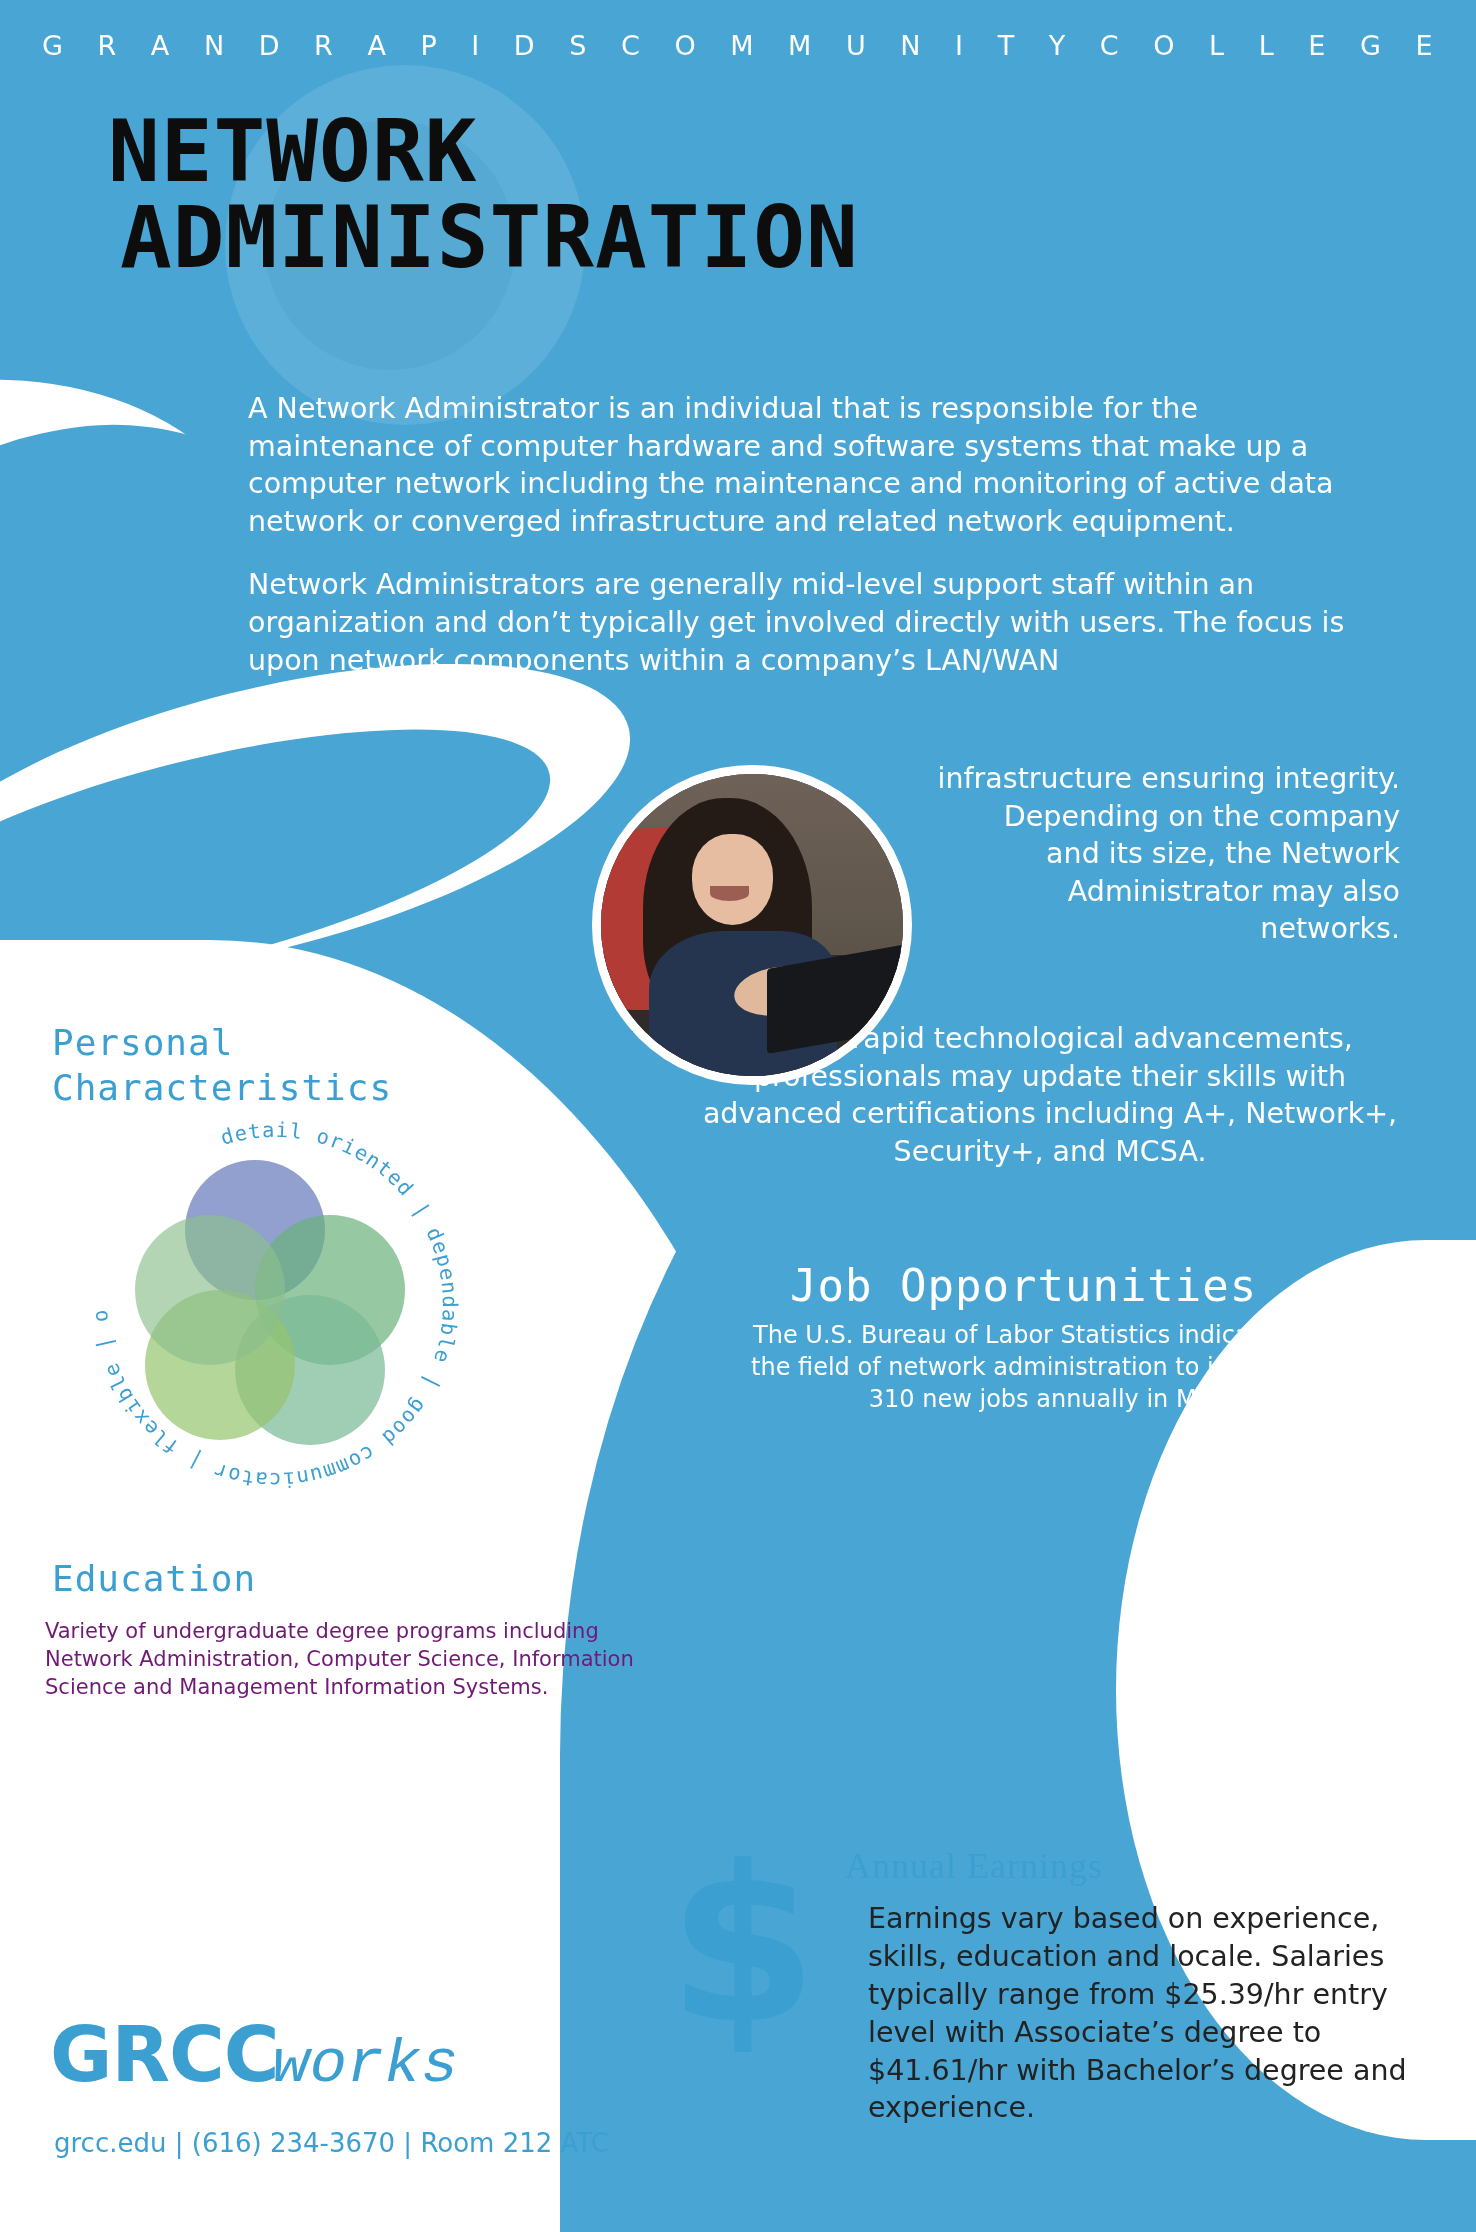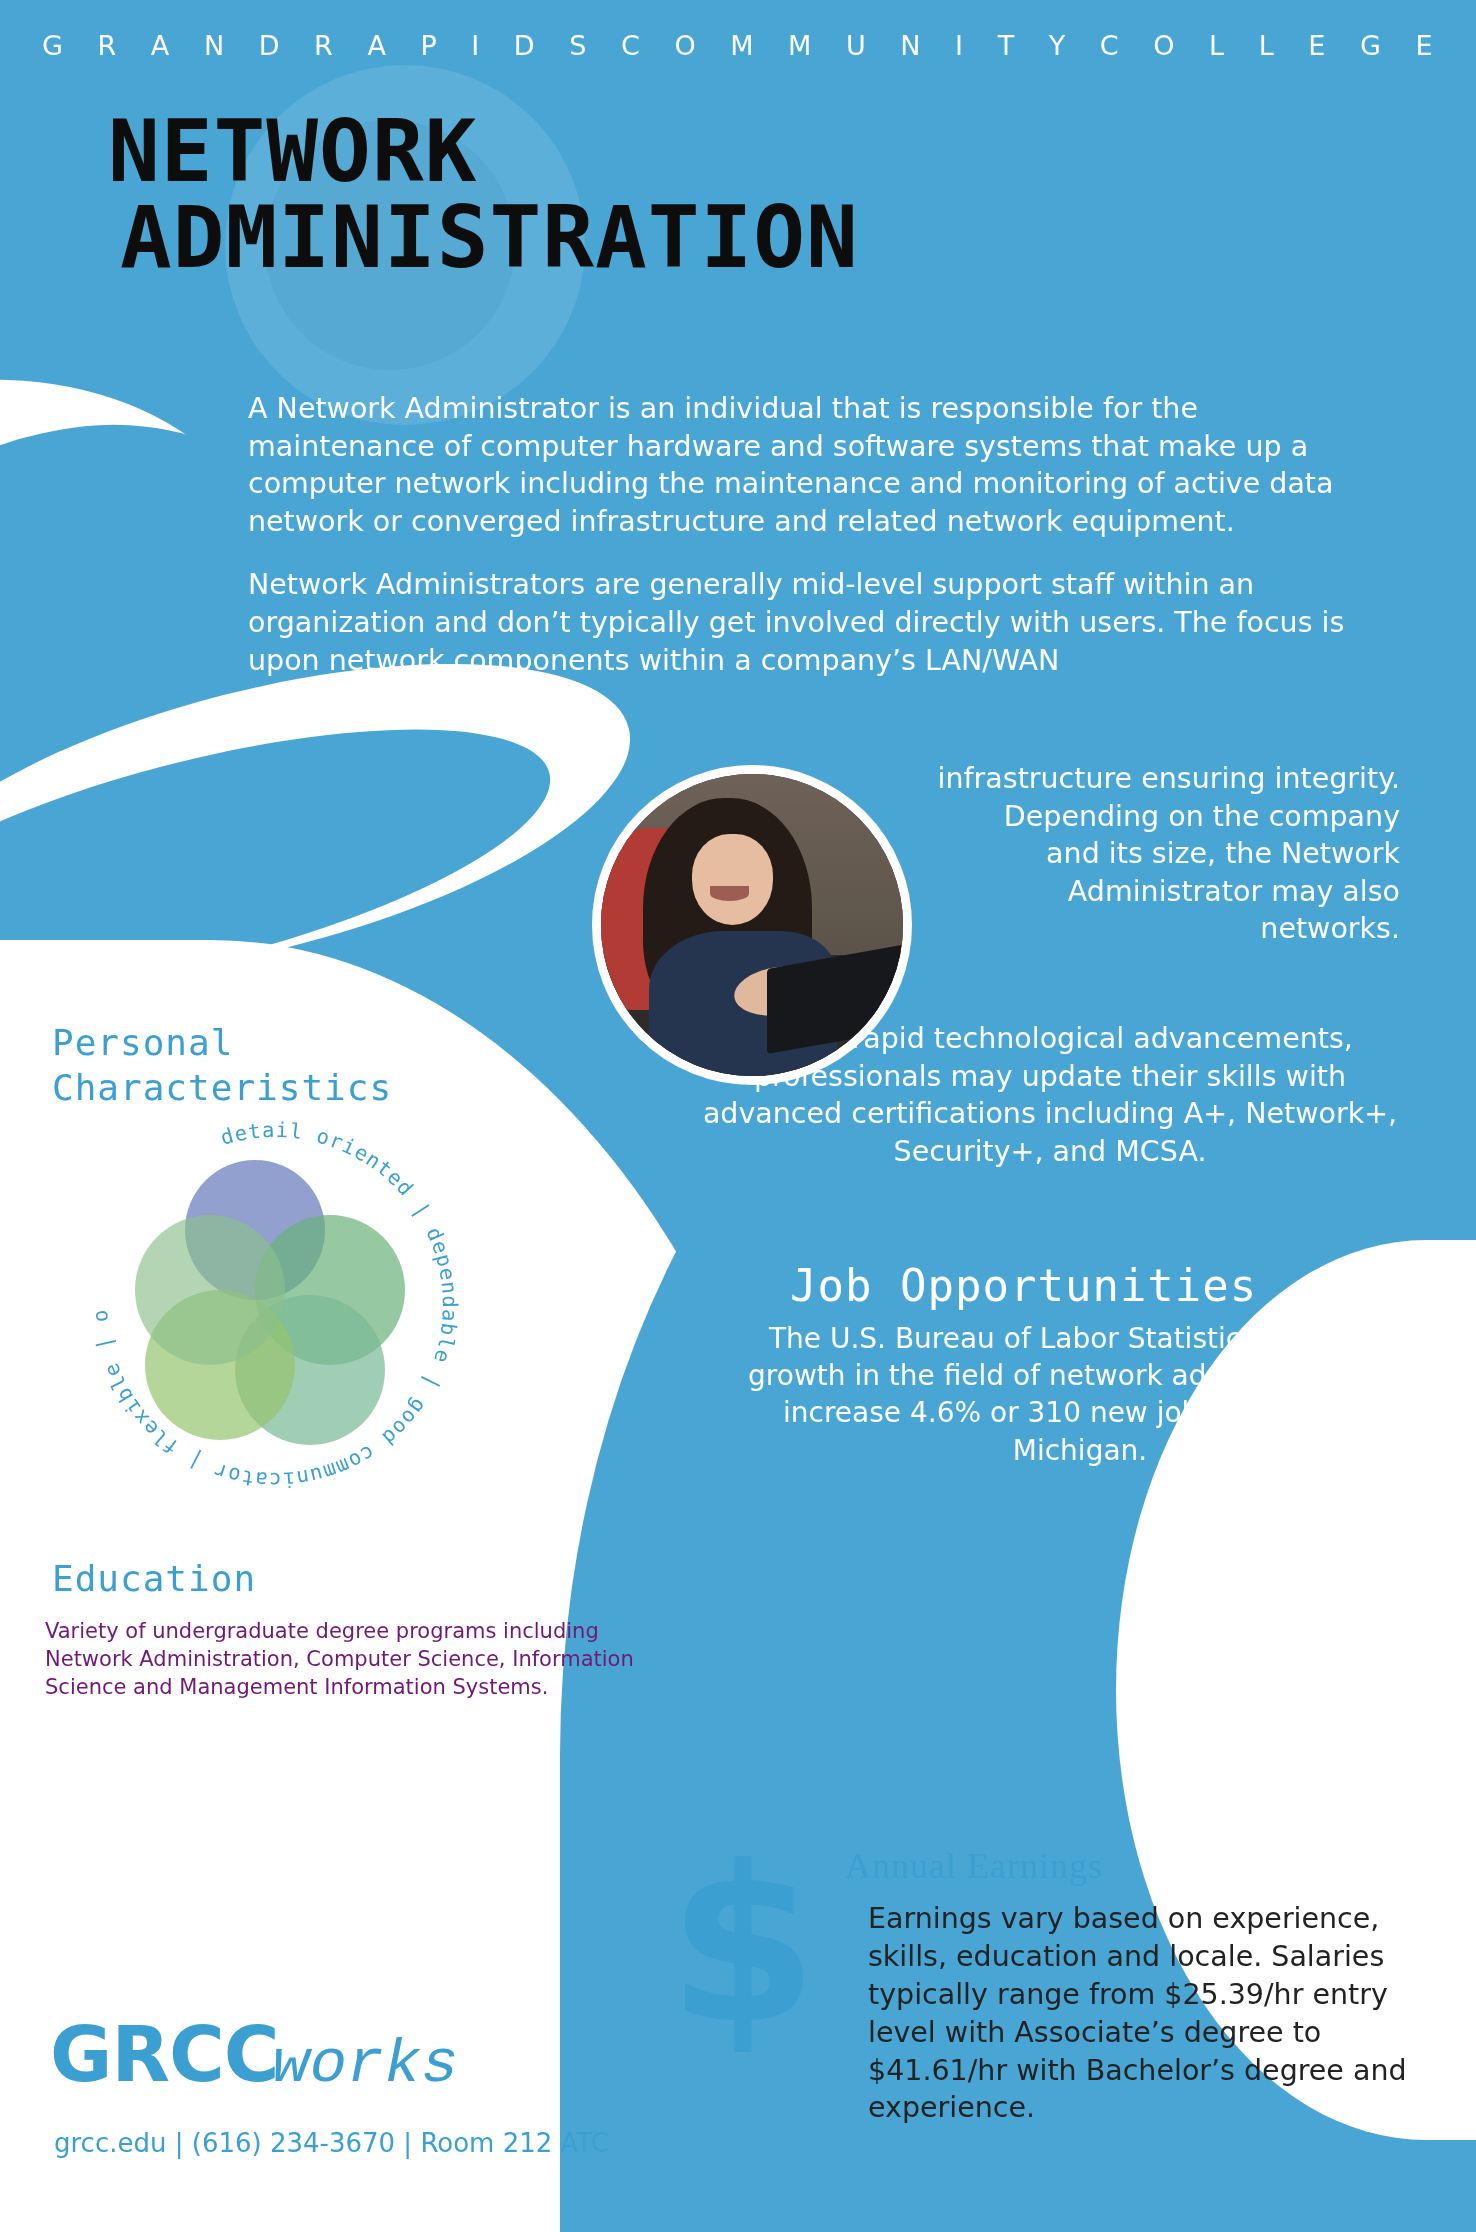--- a/index.html
+++ b/index.html
@@ -242,21 +242,21 @@
     color: #ffffff;
     font-family: "DejaVu Sans Mono", monospace;
     font-size: 44px;
     letter-spacing: 1px;
   }
   .job-body {
     position: absolute;
     left: 740px; top: 1320px;
     width: 680px;
     color: #ffffff;
-    font-size: 28px;
+    font-size: 24px;
     line-height: 1.33;
     text-align: center;
   }
 
   
   .ae-title {
     position: absolute;
     left: 845px; top: 1845px;
     color: #3b9fd1;
     font-family: Liberation Serif, serif;

